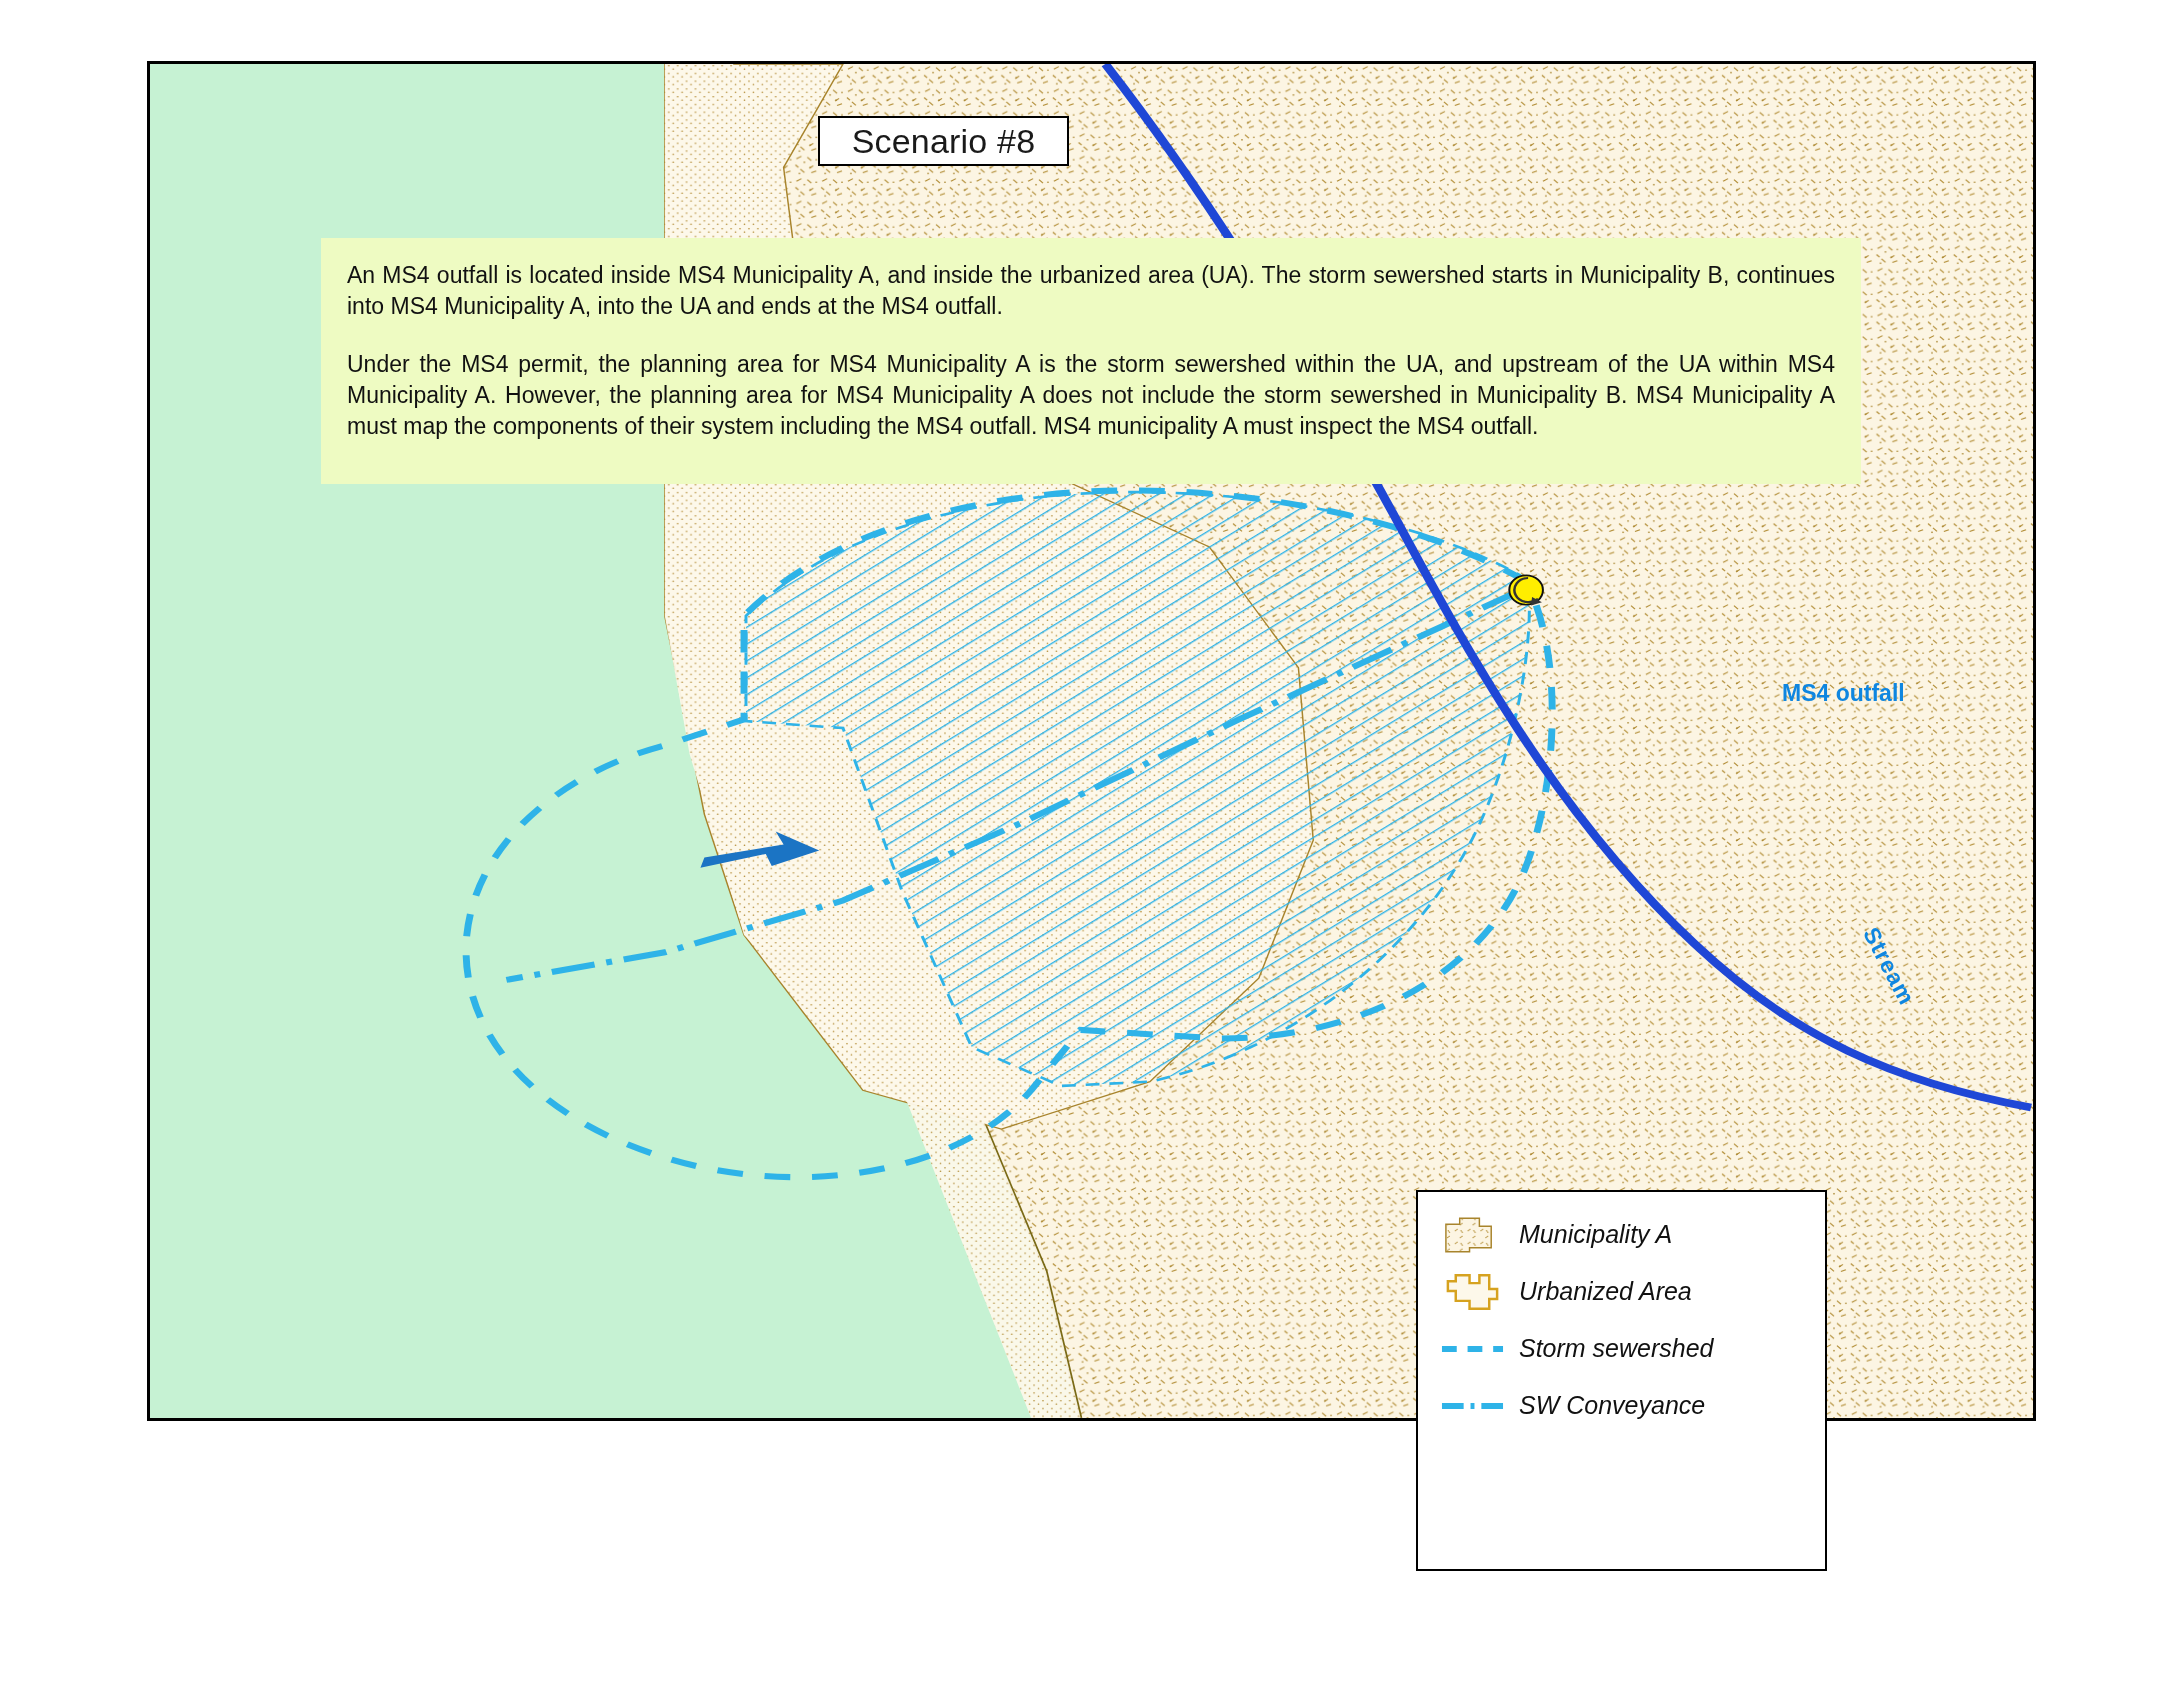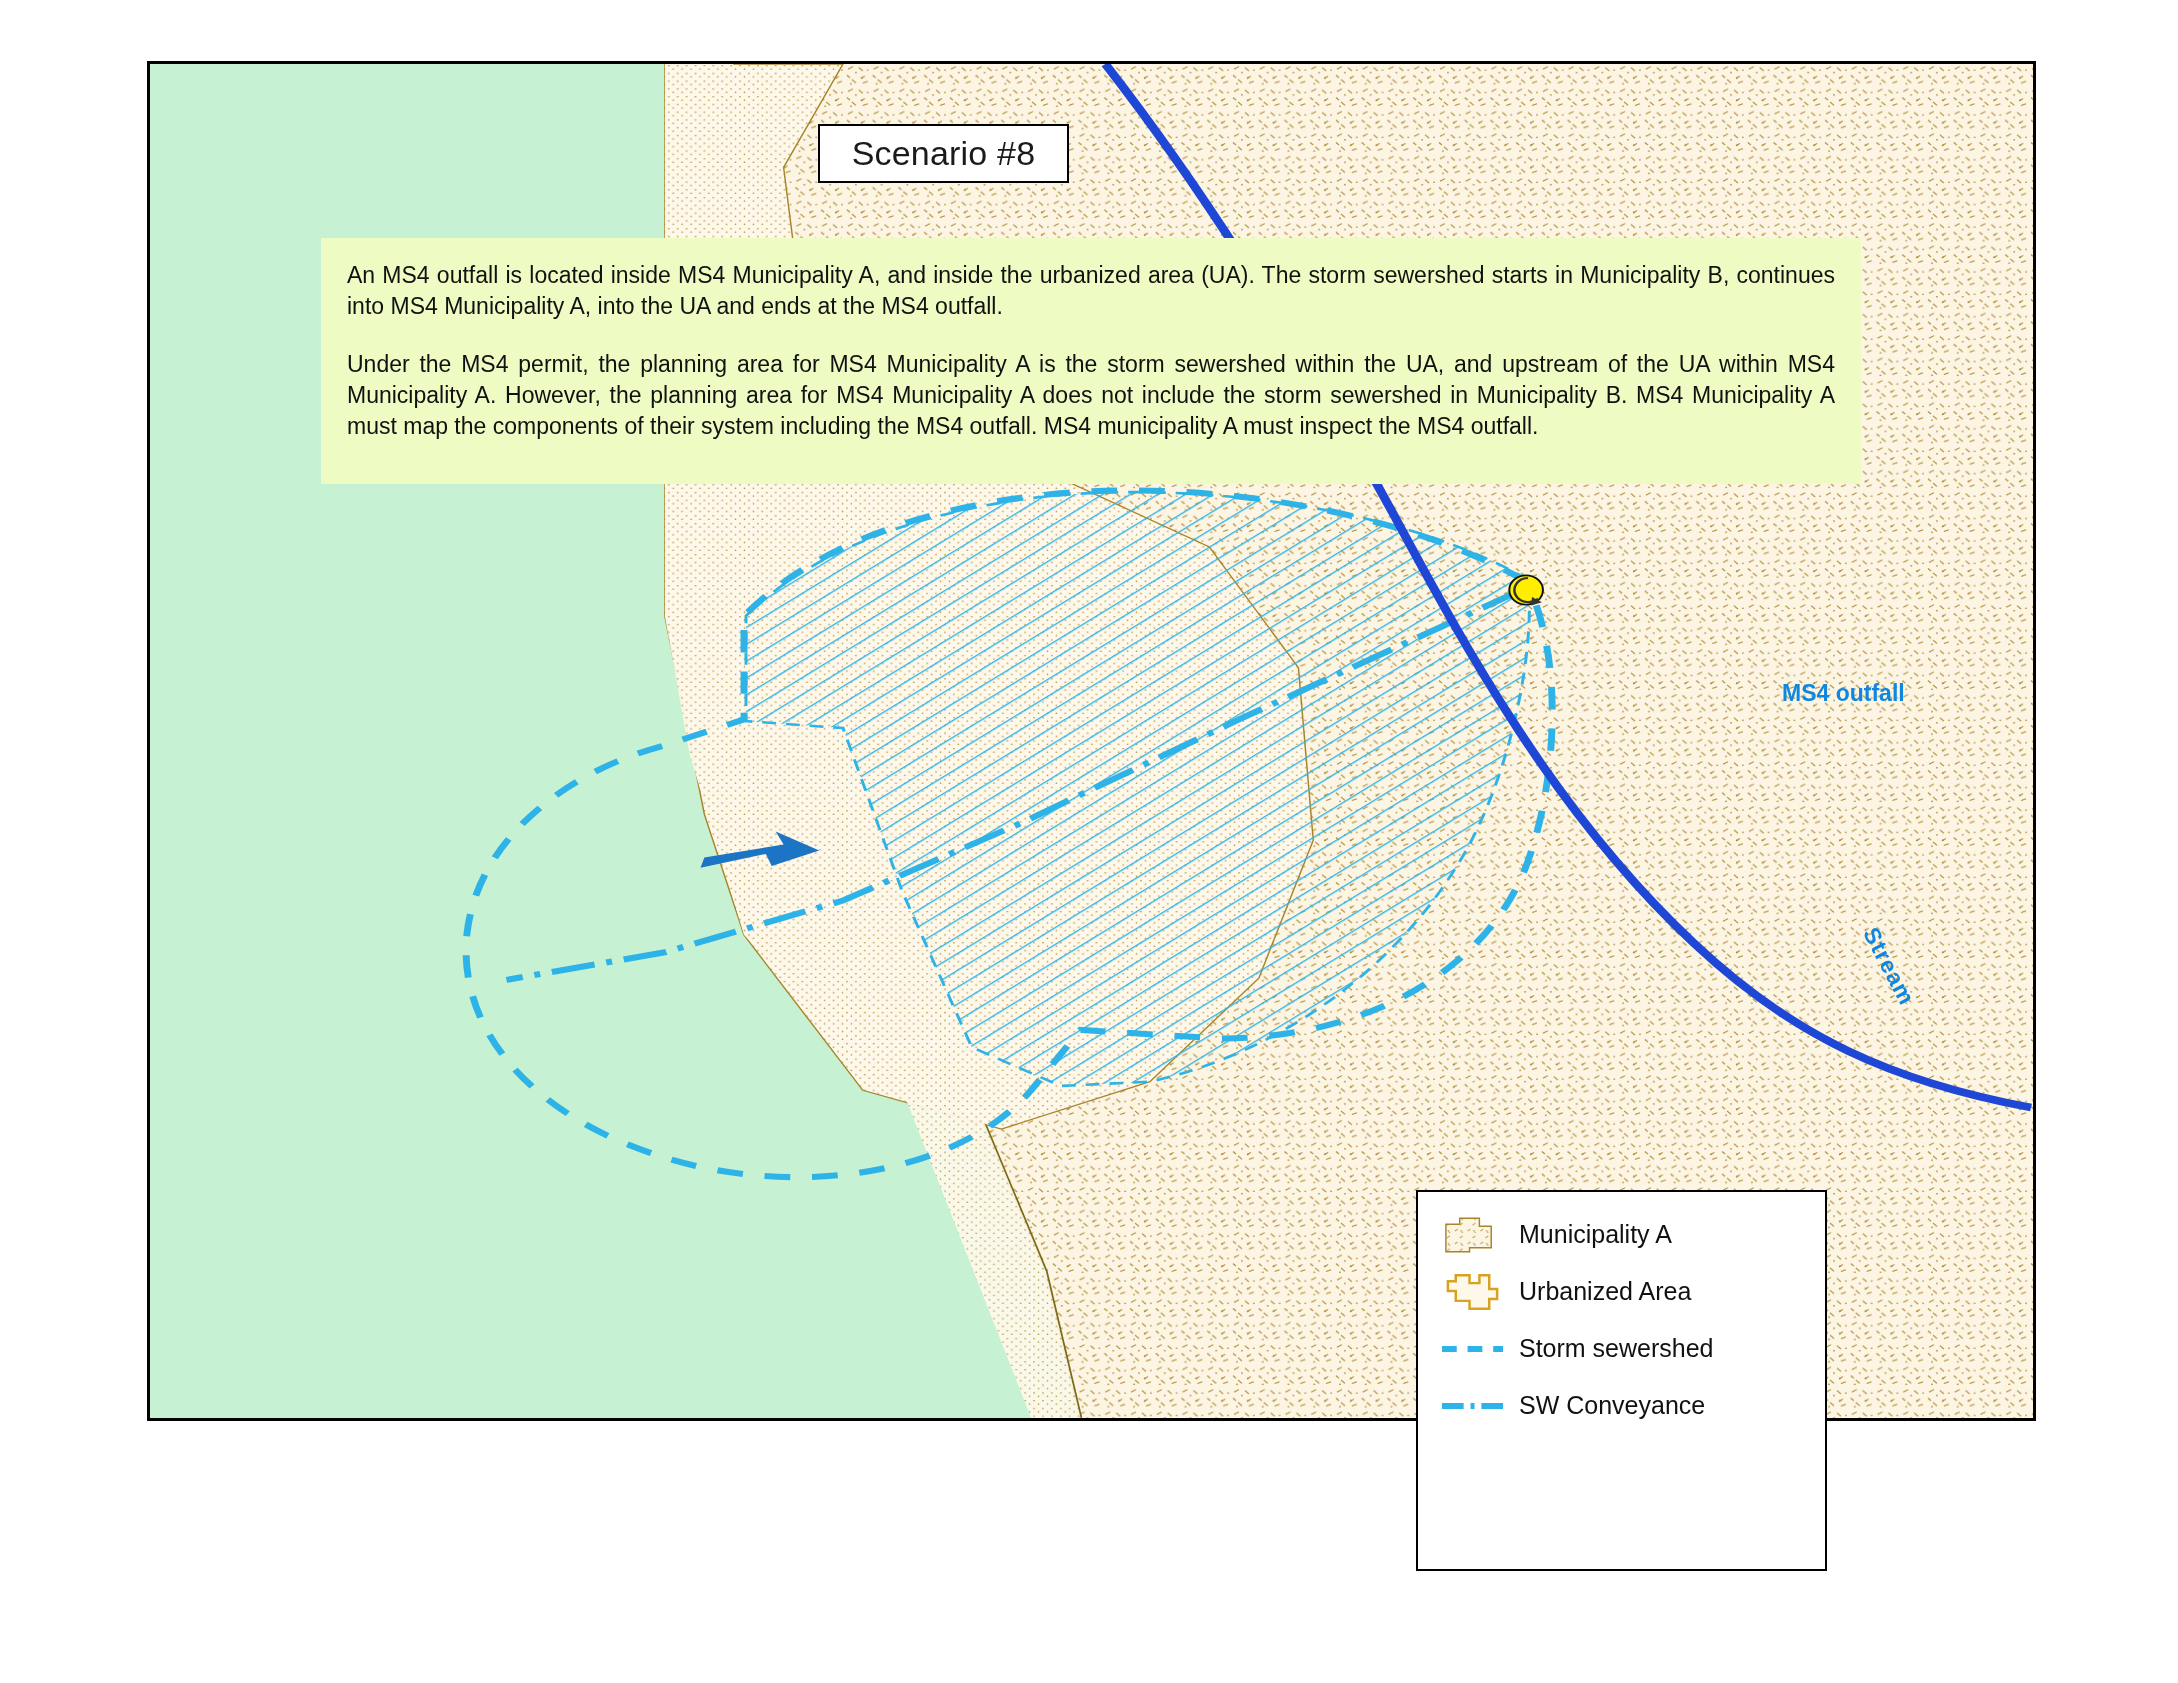--- a/index.html
+++ b/index.html
@@ -34,23 +34,23 @@
   #map-canvas {
     position: absolute;
     left: 0; top: 0;
     width: 100%;
     height: 100%;
   }
   
   #scenario-title {
     position: absolute;
     left: 818px;
-    top: 124px;
+    top: 116px;
     width: 251px;
-    height: 59px;
+    height: 50px;
     border: 2px solid #000000;
     background: #ffffff;
     box-sizing: border-box;
     display: flex;
     align-items: center;
     justify-content: center;
     font-size: 34px;
     color: #1a1a1a;
     letter-spacing: 0.2px;
   }
@@ -84,20 +84,21 @@
     background: #ffffff;
     border: 2px solid #000000;
     box-sizing: border-box;
     padding: 14px 0 0 0;
   }
   .legend-row {
     display: flex;
     align-items: center;
     height: 57px;
     padding-left: 22px;
+    font-style: italic;
   }
   .legend-swatch {
     width: 65px;
     height: 42px;
     margin-right: 14px;
     flex: 0 0 65px;
     position: relative;
   }
   .legend-label {
     font-size: 25px;

